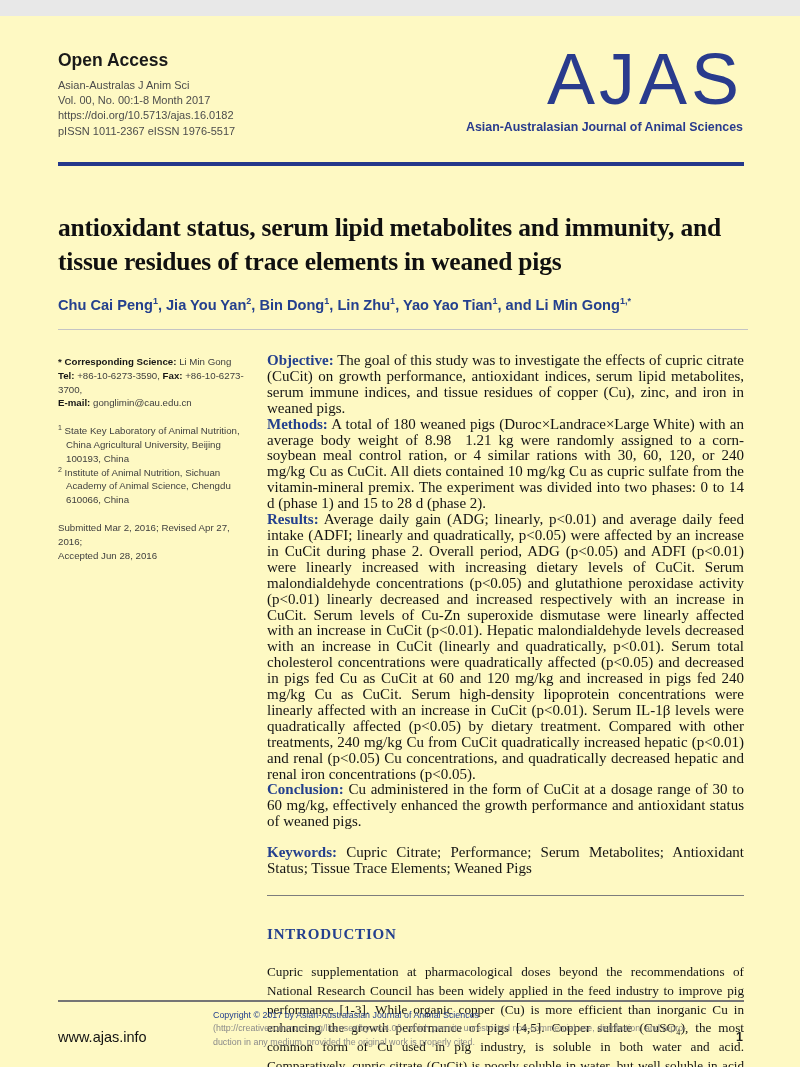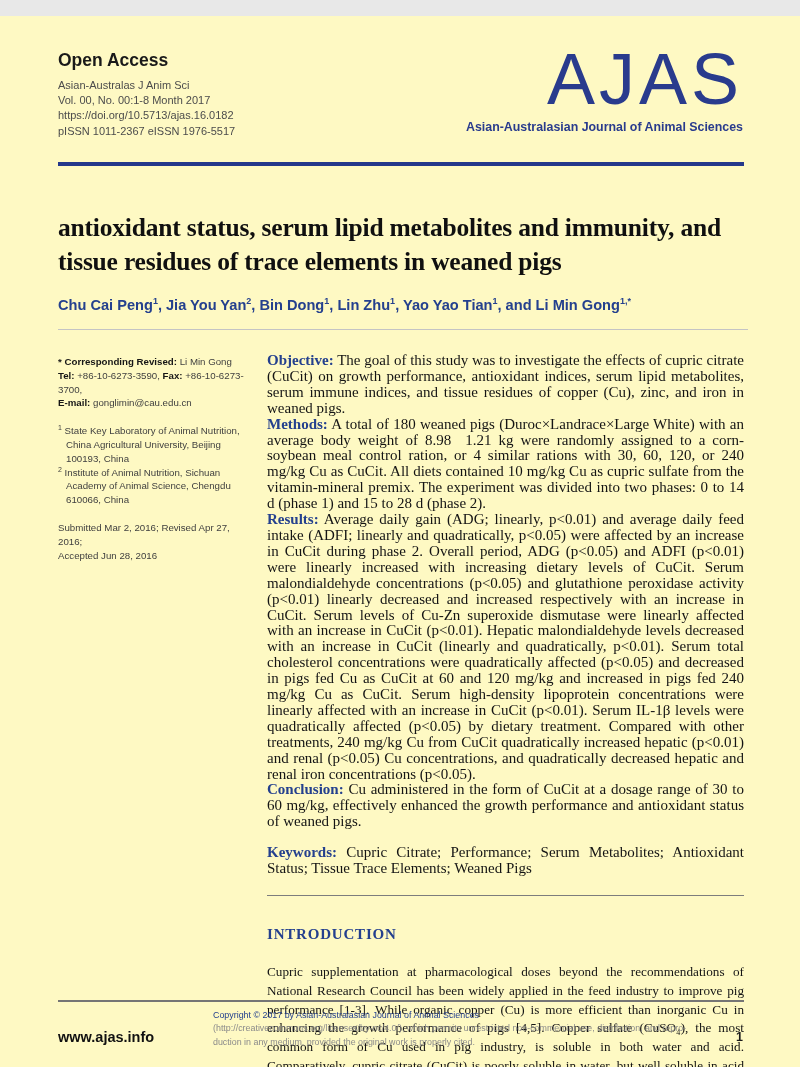--- a/index.html
+++ b/index.html
@@ -55,21 +55,21 @@
   .abs-label { font-weight: bold; color: #24408e; }
   .keywords-line { margin-top: 15px; }
   .section-divider { margin-top: 18px; height: 1px; background: #7d7d7d; }
   .intro-heading {
     margin-top: 30px; font-size: 15px; font-weight: bold;
     color: #24408e; letter-spacing: 0.8px;
   }
   .intro-paragraph { margin-top: 20px; font-size: 13.2px; line-height: 18.8px; text-align: justify; }
   
   .footer-rule { position: absolute; left: 58px; top: 984px; width: 686px; height: 2px; background: #757575; }
-  .footer-site { position: absolute; left: 58px; top: 1013px; font-size: 14.5px; font-weight: bold; color: #111; }
+  .footer-site { position: absolute; left: 58px; top: 1013px; font-size: 14.5px; font-weight: normal; color: #111; }
   .copyright-block { position: absolute; left: 213px; top: 993px; width: 478px; font-size: 8.9px; line-height: 13.4px; }
   .copyright-line1 { color: #24408e; }
   .license-line { color: #8a8a8a; }
   .page-number { position: absolute; right: 57px; top: 1014px; font-size: 12.5px; font-weight: bold; color: #1a1a1a; }
 </style>
 </head>
 <body>
 
 <div class="page">
 
@@ -91,21 +91,21 @@
   <div class="blue-rule"></div>
 
   <div class="title-block">
     <h1 class="article-title" id="article-title"><br><span>antioxidant status, serum lipid metabolites and immunity, and</span><br><span>tissue residues of trace elements in weaned pigs</span></h1>
     <div class="authors-line" id="authors-line"><span>Chu Cai Peng<sup>1</sup></span>, <span>Jia You Yan<sup>2</sup></span>, <span>Bin Dong<sup>1</sup></span>, <span>Lin Zhu<sup>1</sup></span>, <span>Yao Yao Tian<sup>1</sup></span>, <span>and Li Min Gong<sup>1,*</sup></span></div>
     <div class="authors-rule"></div>
   </div>
 
   <div class="sidebar">
     <div class="sidebar-group" id="corresponding-block">
-        <div><b>* Corresponding Revised:</b><span> Li Min Gong</span></div>
+        <div><b>* Corresponding Science:</b><span> Li Min Gong</span></div>
         <div><b>Tel:</b><span> +86-10-6273-3590, </span><b>Fax:</b><span> +86-10-6273-3700,</span></div>
         <div><b>E-mail:</b><span> gonglimin@cau.edu.cn</span></div>
       </div>
     <div class="sidebar-group" id="affiliations-block">
         <div class="affil-item"><sup>1</sup> State Key Laboratory of Animal Nutrition, China Agricultural University, Beijing 100193, China</div>
         <div class="affil-item"><sup>2</sup> Institute of Animal Nutrition, Sichuan Academy of Animal Science, Chengdu 610066, China</div>
       </div>
     <div class="sidebar-group" id="dates-block">
         <div>Submitted Mar 2, 2016; Revised Apr 27, 2016;</div>
         <div>Accepted Jun 28, 2016</div>

